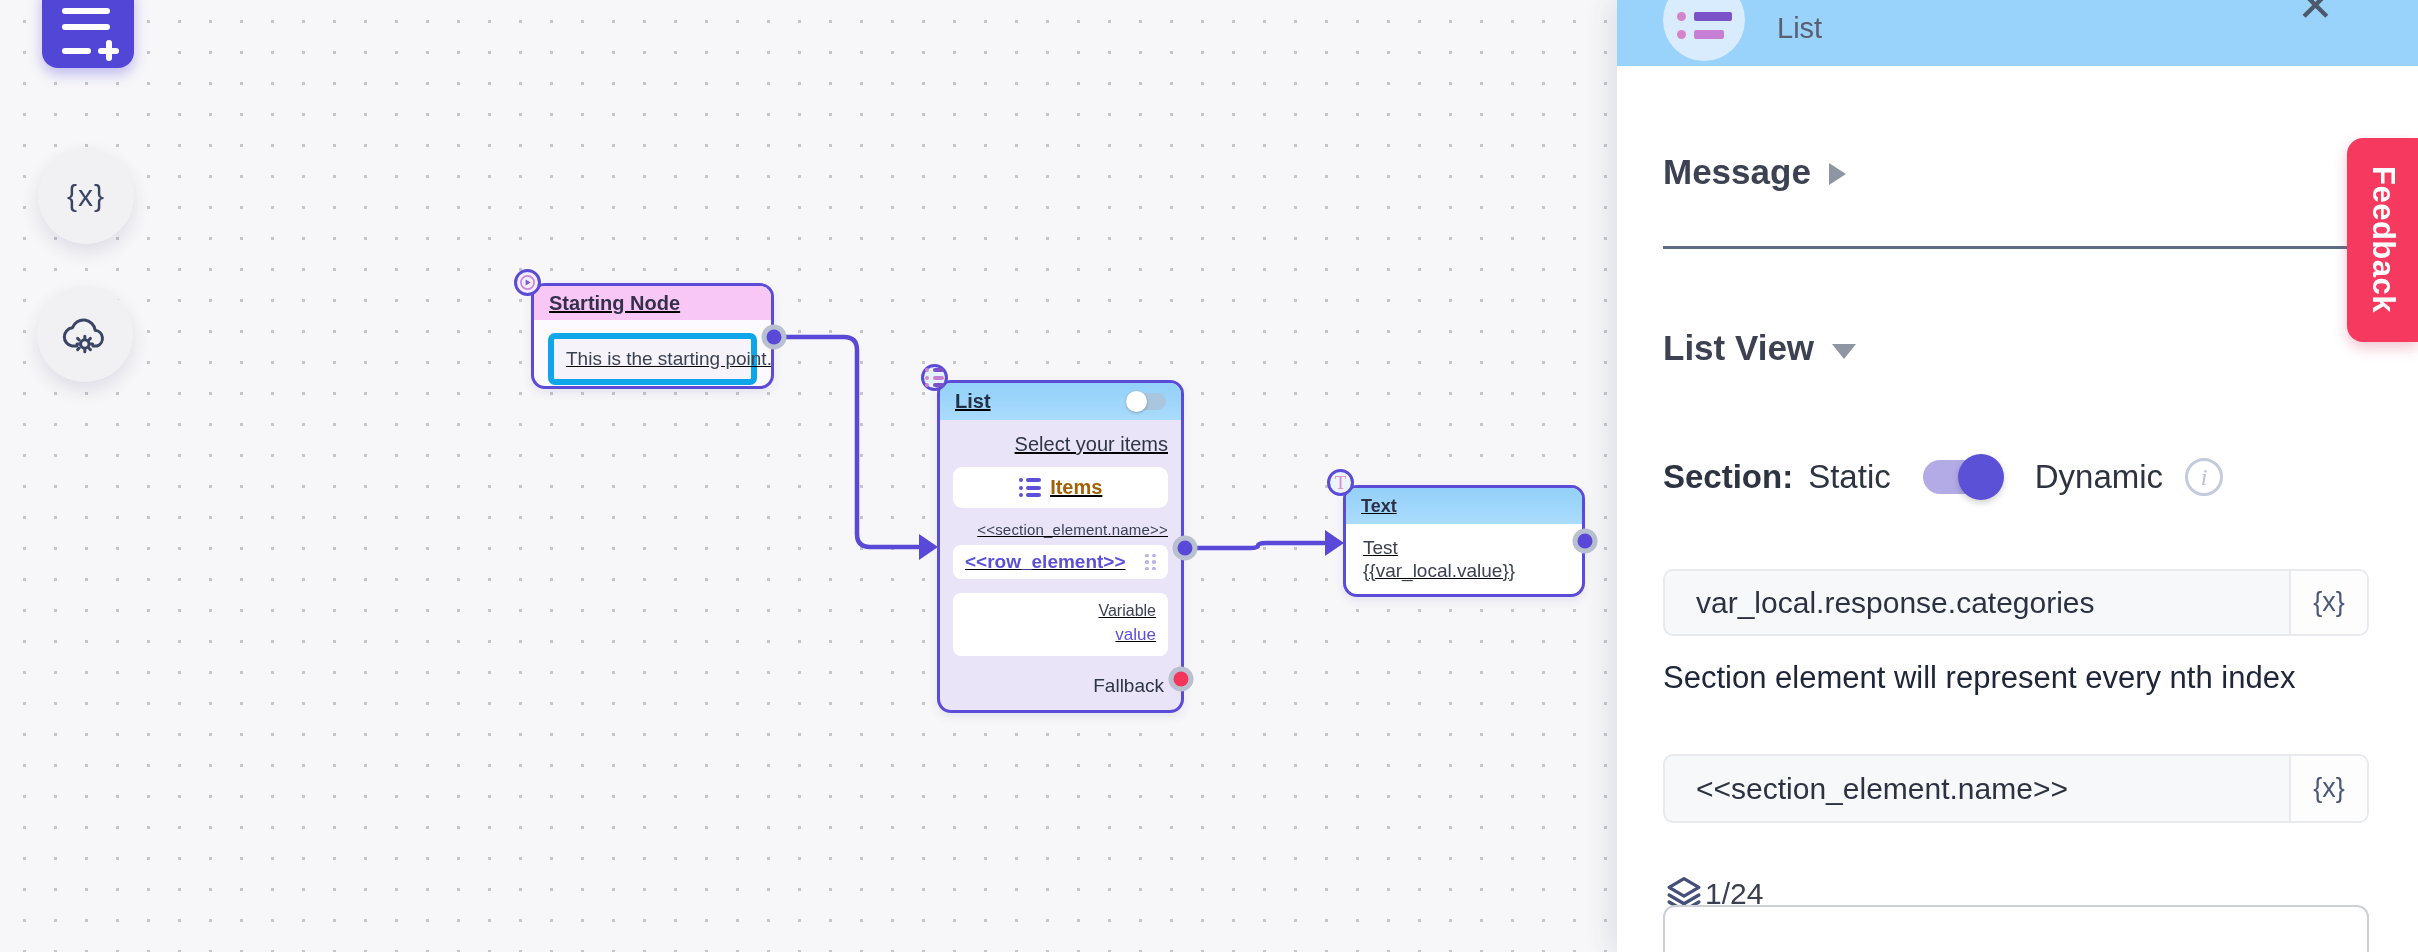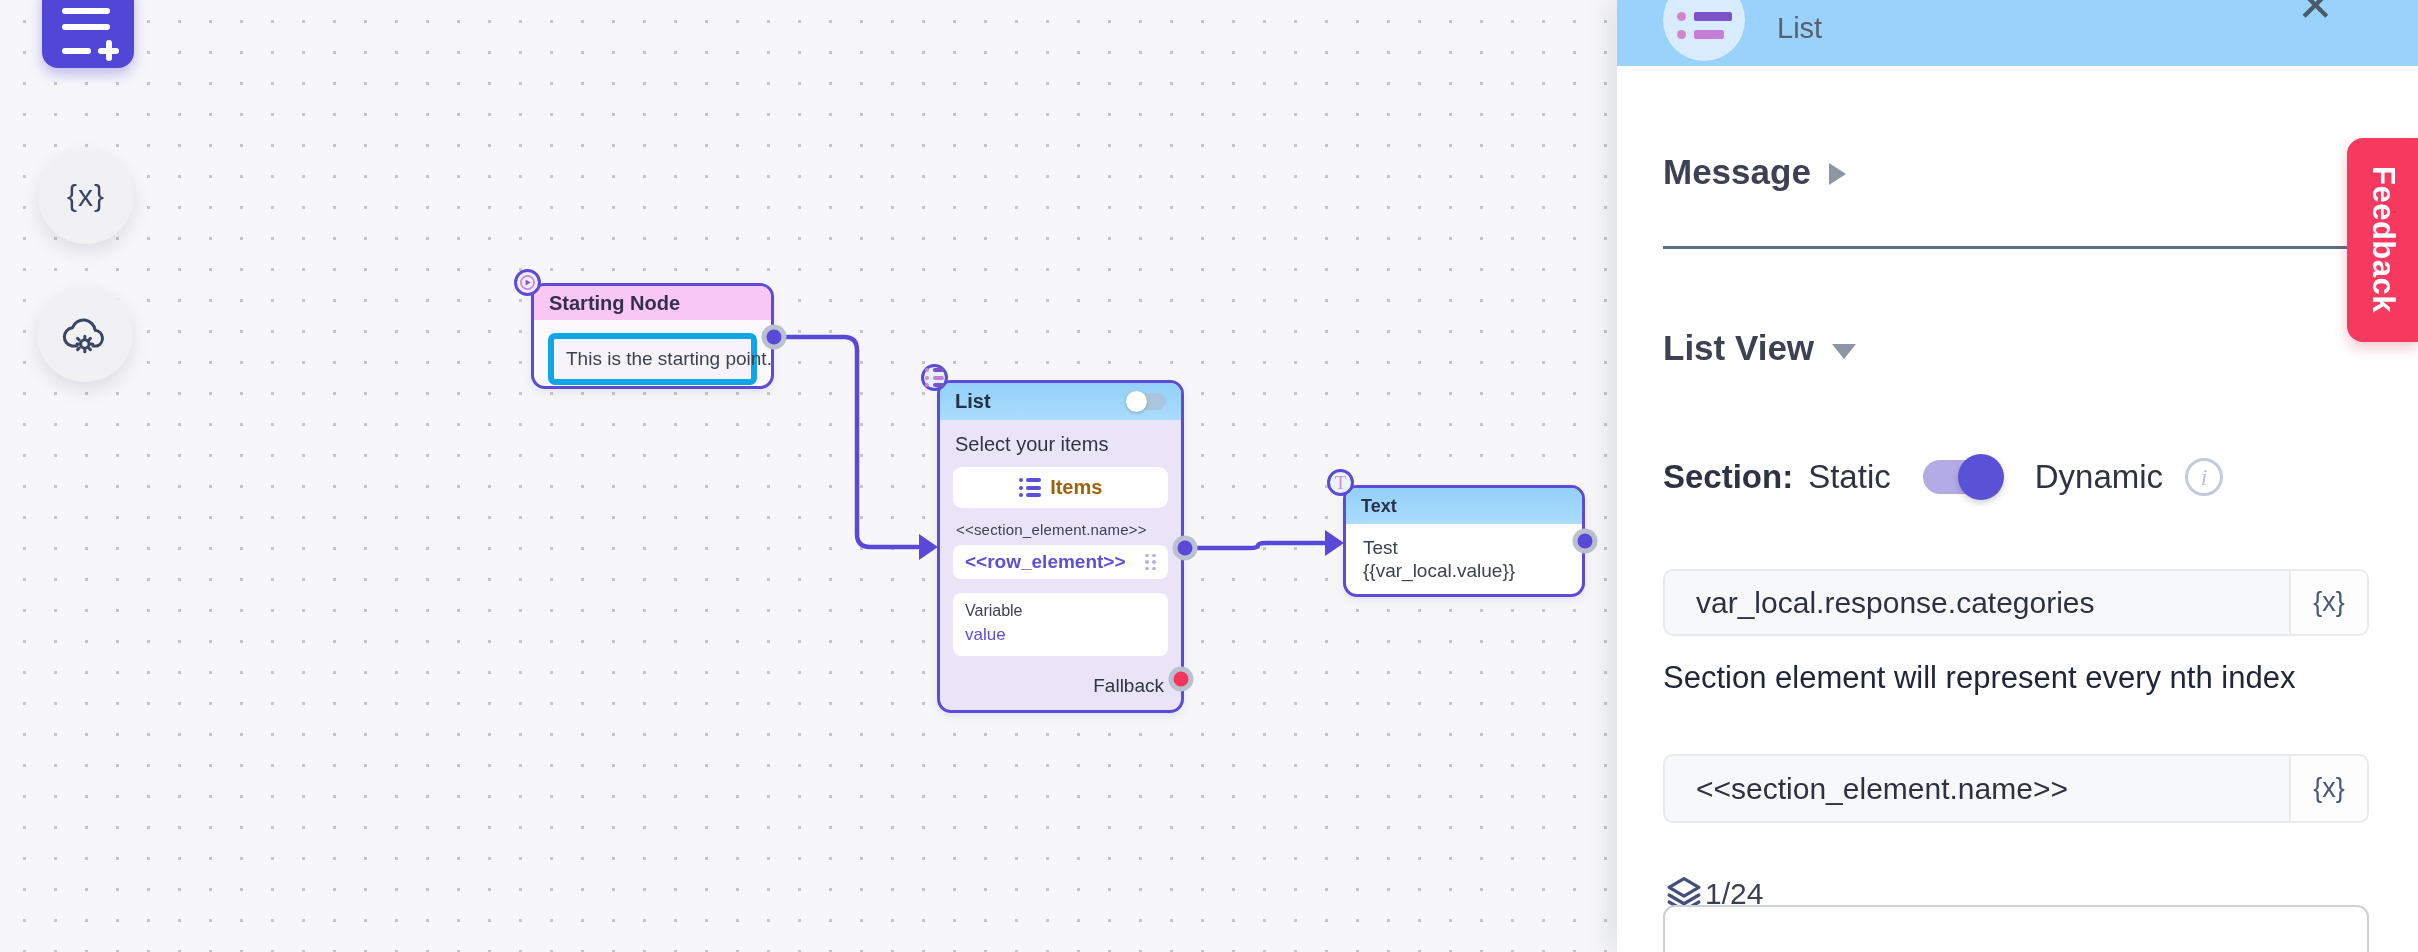--- a/index.html
+++ b/index.html
@@ -28,36 +28,36 @@
   .round-btn {
     position:absolute; width:96px; height:96px; border-radius:50%;
     background:#f1f1f4; box-shadow:0 8px 18px rgba(40,40,90,.12);
     display:flex; align-items:center; justify-content:center; color:#3a4565; cursor:pointer;
   }
   .vars-glyph { font-size:30px; font-weight:500; letter-spacing:1px; }
 
   
   .node {
     position:absolute; border:3.5px solid #5b4bd7; border-radius:14px;
-    background:#fcfafe; overflow:hidden; box-shadow:0 4px 10px rgba(70,60,160,.10);
+    background:#fcfafe; overflow:hidden; box-shadow:0 4px 10px rgba(70,60,160,.10);text-decoration:underline;
   }
   .node-header { display:flex; align-items:center; padding:0 15px; font-weight:600; color:#2c3048; }
 
   .node-starting { left:531px; top:283px; width:243px; height:106px; }
   .node-starting .node-header { height:34px; background:#f9c7f6; font-size:20px; color:#34304c; }
   .start-box {
     margin:13px 14px 0 14px; background:#f6f4fa; border:6px solid #0ea5e9; border-radius:7px;
     padding:9px 12px; font-size:19px; color:#3c4152; white-space:nowrap;
   }
 
   .node-list { left:937px; top:380px; width:247px; height:333px; background:#e9e4f8; }
   .node-list .node-header { height:37px; background:linear-gradient(180deg,#93d0f9,#aadcfc); font-size:20px; color:#223048; justify-content:space-between; }
   .mini-toggle { position:relative; width:38px; height:17px; border-radius:9px; background:#a9c6de; cursor:pointer; }
   .mini-knob { position:absolute; left:-2px; top:-2px; width:21px; height:21px; border-radius:50%; background:#ffffff; box-shadow:0 1px 3px rgba(0,0,0,.25); }
-  .list-body { padding:11px 13px 10px 13px; }
+  .list-body { padding:11px 13px 10px 13px;text-align:right; }
   .list-prompt { font-size:20px; color:#2f3547; margin:2px 0 11px 2px; }
   .items-btn {
     background:#fff; border-radius:9px; height:41px; display:flex; align-items:center; justify-content:center;
     gap:9px; color:#a16207; font-size:20px; font-weight:600; cursor:pointer;
   }
   .list-caption { font-size:15px; color:#3c4157; margin:13px 0 7px 3px; letter-spacing:.2px; }
   .row-box {
     background:#fff; border-radius:8px; height:34px; display:flex; align-items:center;
     padding:0 12px; justify-content:space-between; cursor:pointer;
   }

